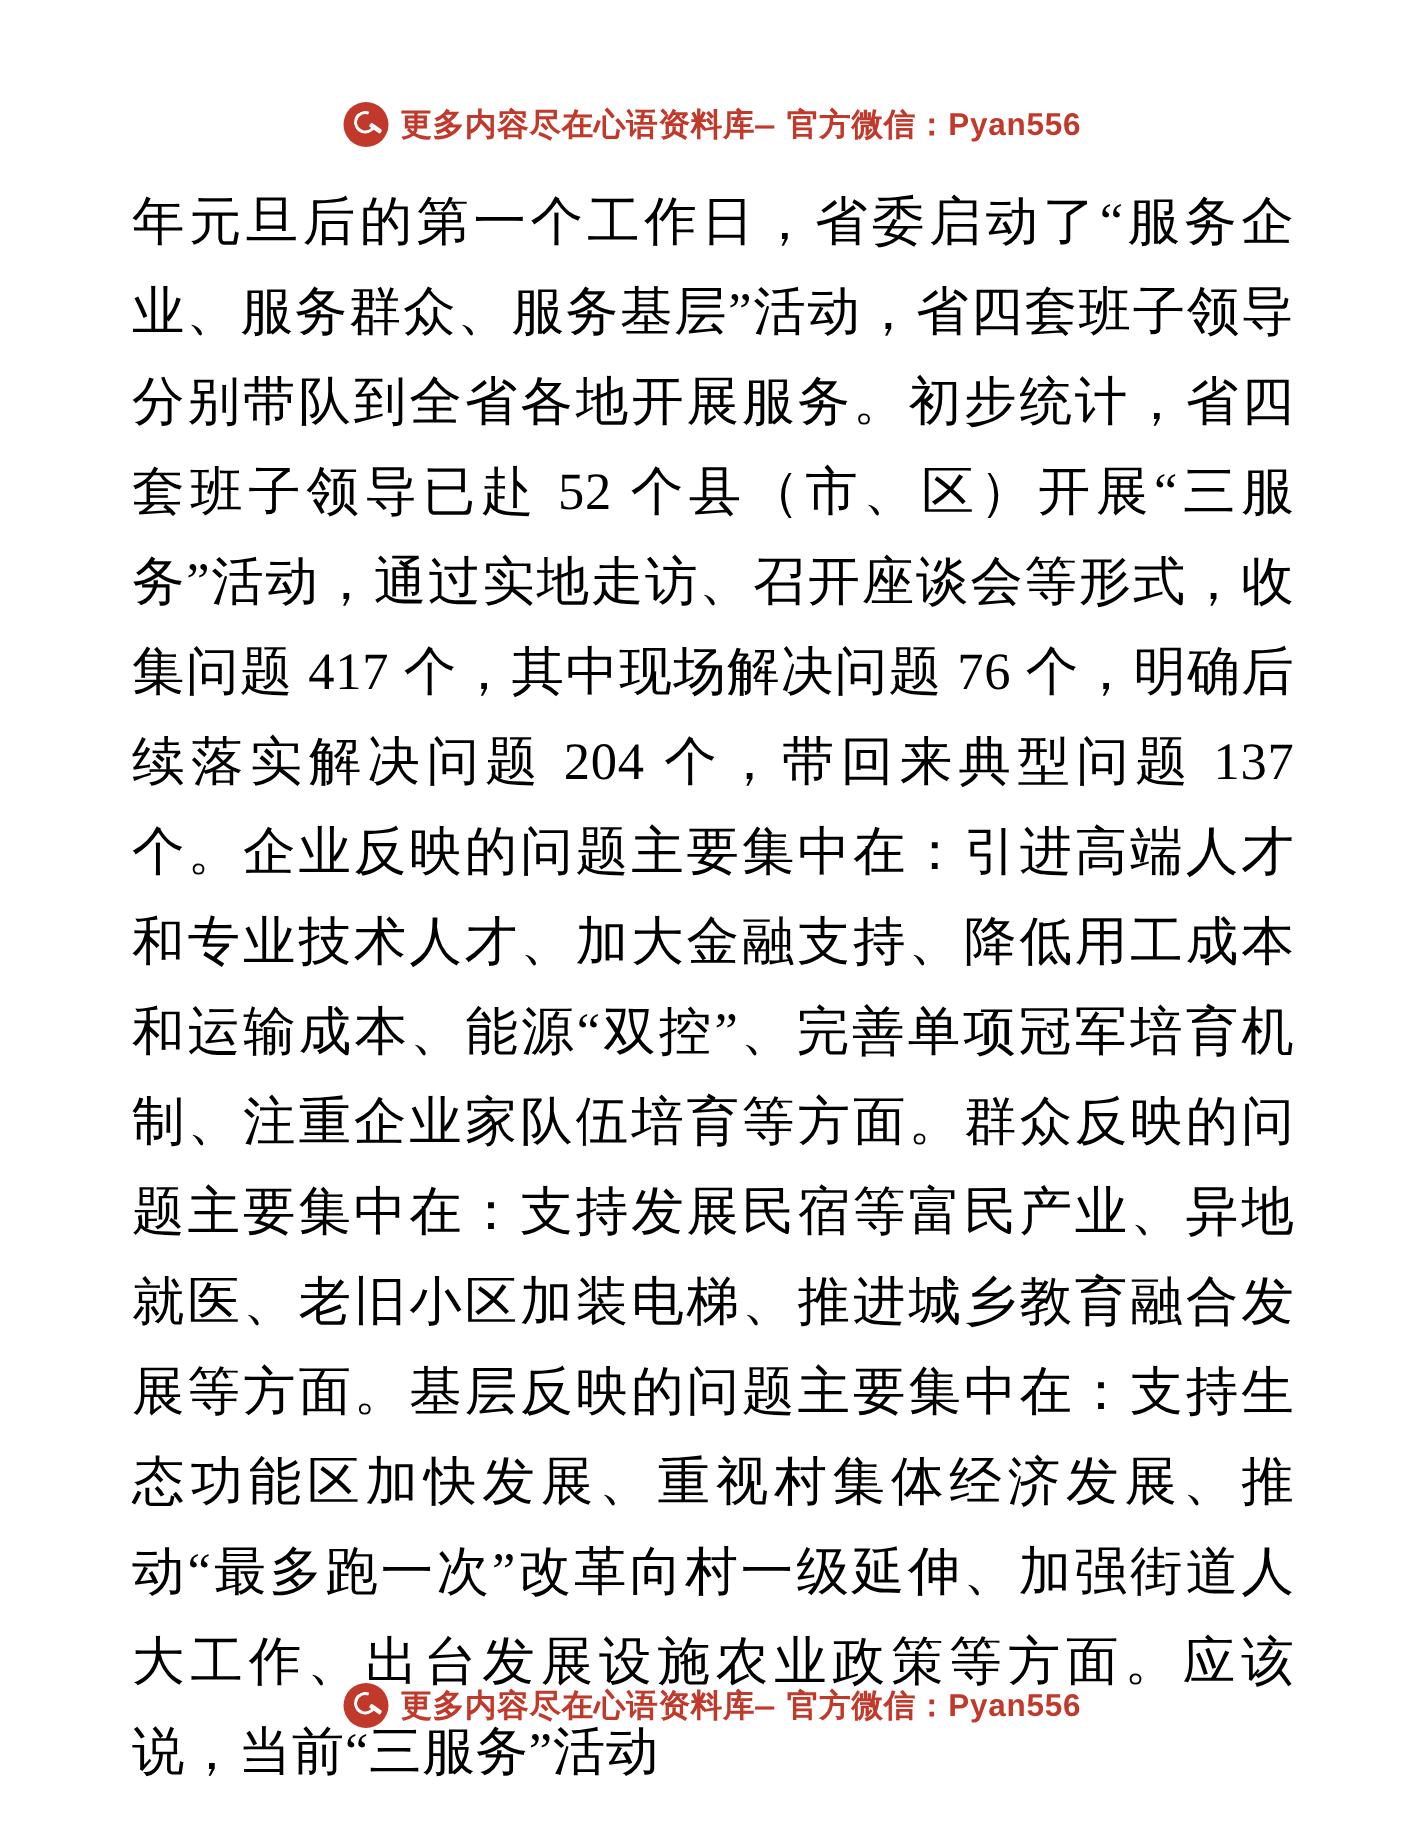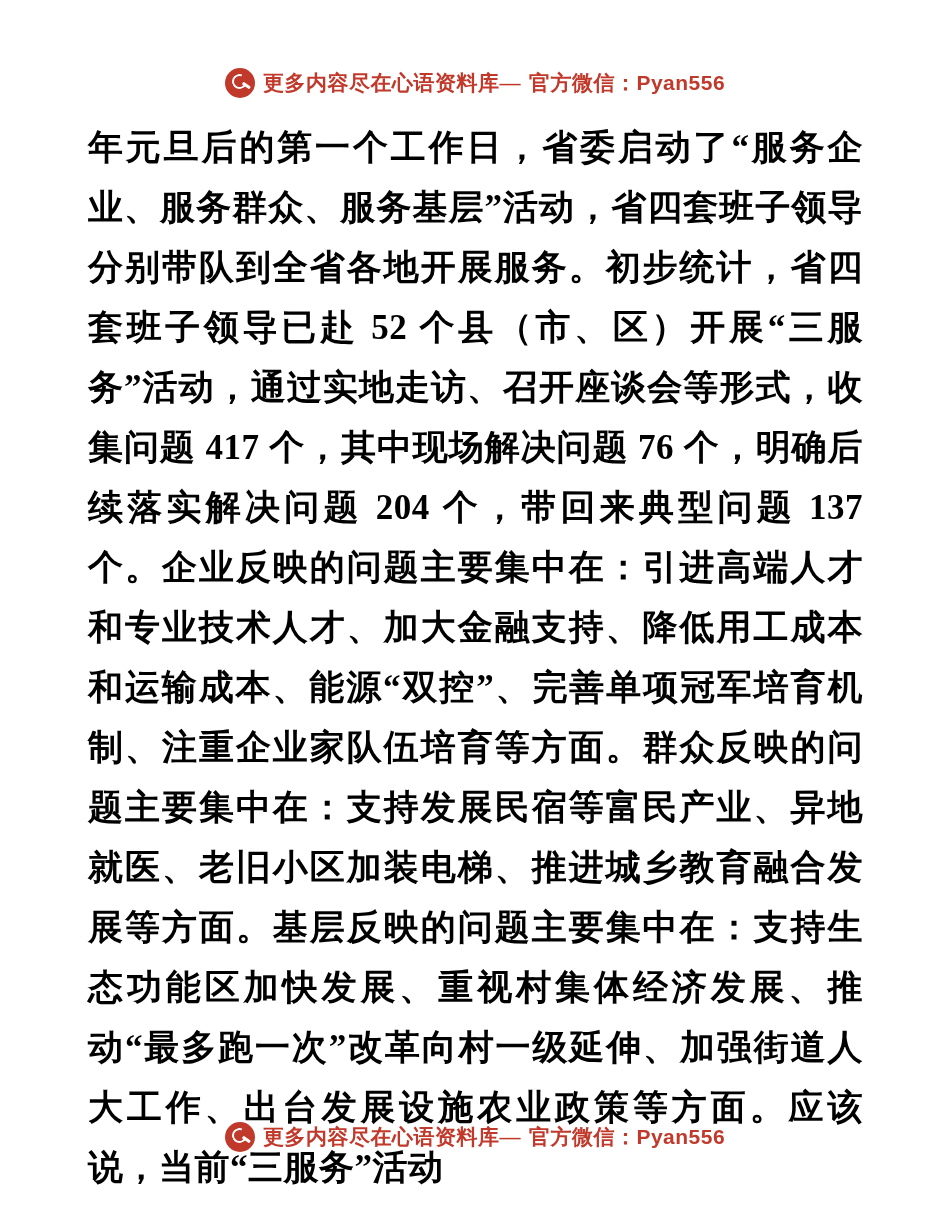--- a/index.html
+++ b/index.html
@@ -63,21 +63,21 @@
     position: absolute;
     left: 17px;
     top: 16px;
     width: 9px;
     height: 2.5px;
     background: #ffffff;
     transform: rotate(35deg);
     border-radius: 1px;
   }
   .wm-text {
-    font-family: Liberation Serif, serif;
+    font-family: Liberation Mono, monospace;
     font-weight: bold;
     font-size: 21px;
     color: #c0392b;
     letter-spacing: 0.5px;
   }
   .wm-text-2 {
     font-family: Liberation Sans, sans-serif;
     font-weight: bold;
     font-size: 21px;
     color: #c0392b;
@@ -96,21 +96,20 @@
     color: #000000;
     text-align: justify;
     text-justify: inter-ideograph;
     letter-spacing: 0.5px;
   }
   .doc-body p {
     margin: 0;
     text-indent: 0;
     white-space: pre-wrap;
     word-break: break-all;
-    font-weight: bold;
   }
 </style>
 </head>
 <body>
 
 <div class="page">
 
   <div class="watermark watermark-top">
     <span class="wm-logo"></span>
     <span class="wm-text">更多内容尽在心语资料库—</span>

